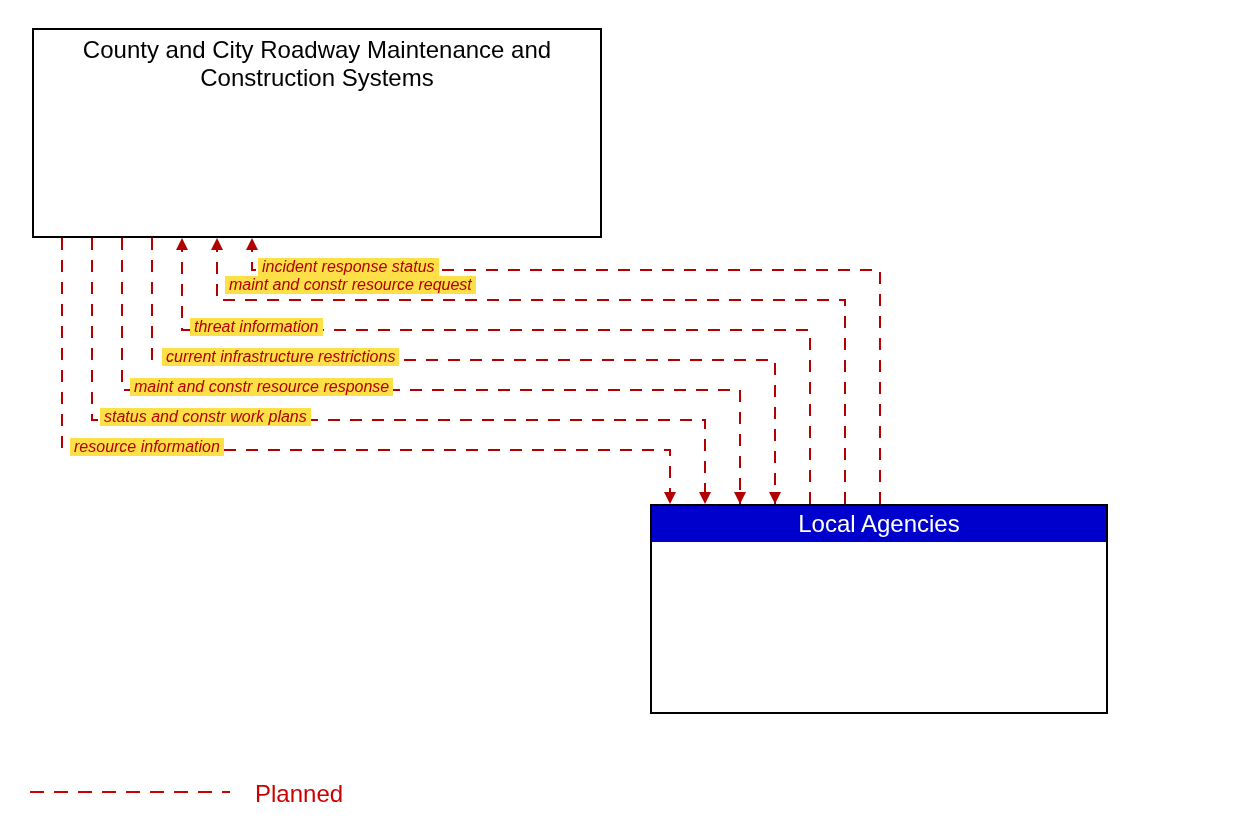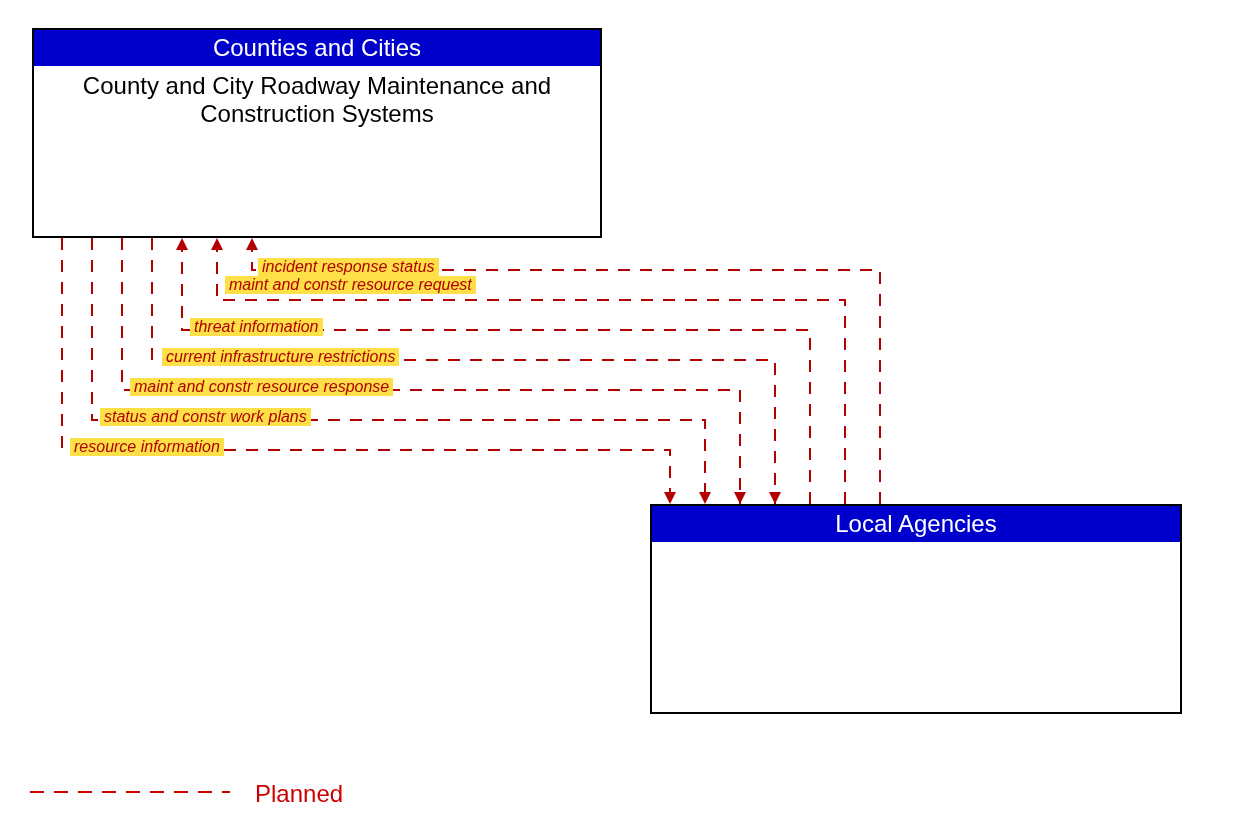--- a/index.html
+++ b/index.html
@@ -66,25 +66,24 @@
   svg.connectors line.legend {
     stroke: #cc0000;
     stroke-width: 2;
     stroke-dasharray: 14 10;
   }
 </style>
 </head>
 <body>
 
 <div class="entity-box" style="left:32px; top:28px; width:570px; height:210px;">
-  <div class="entity-header">Counties and Cities</div>
   <div class="entity-body">County and City Roadway Maintenance and Construction Systems</div>
 </div>
 
-<div class="entity-box" style="left:650px; top:504px; width:532px; height:210px;">
+<div class="entity-box" style="left:650px; top:504px; width:458px; height:210px;">
   <div class="entity-header">Local Agencies</div>
 </div>
 
 <svg class="connectors">
 
   <path d="M 62 238 L 62 450 L 670 450 L 670 504"></path>
   <polygon class="arrowhead" points="670,504 664,492 676,492"></polygon>
 
   <path d="M 92 238 L 92 420 L 705 420 L 705 504"></path>
   <polygon class="arrowhead" points="705,504 699,492 711,492"></polygon>

